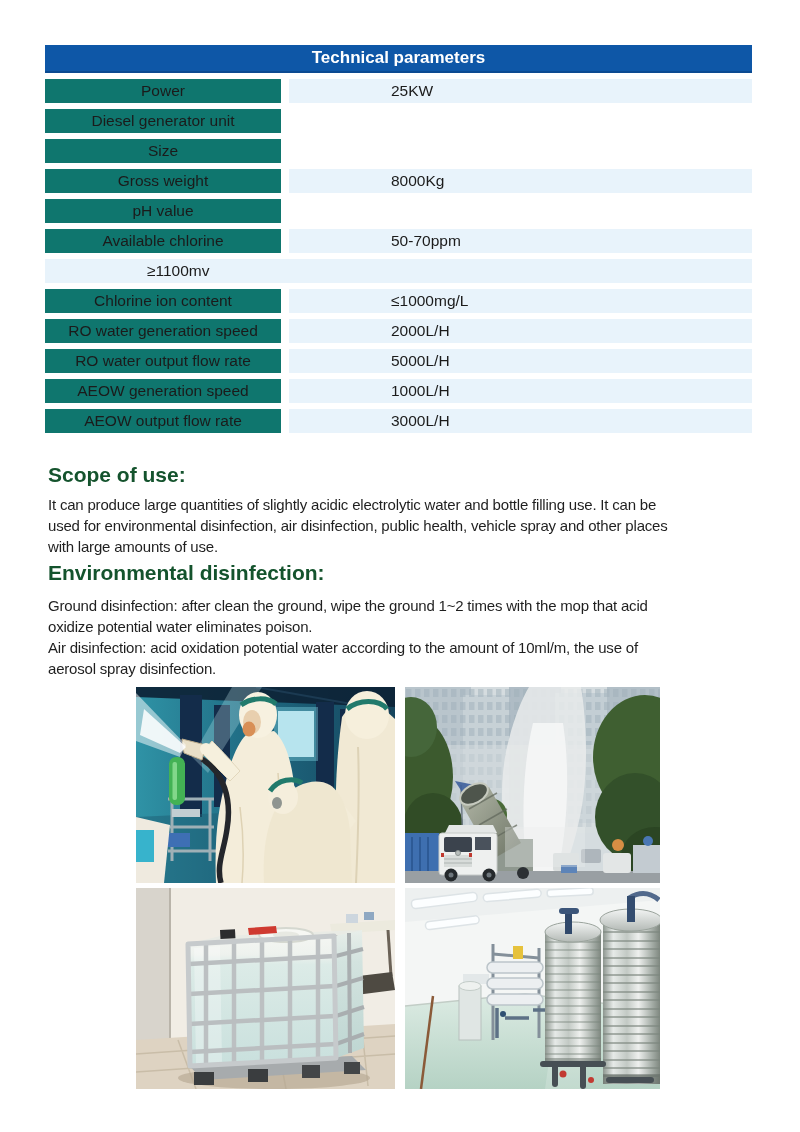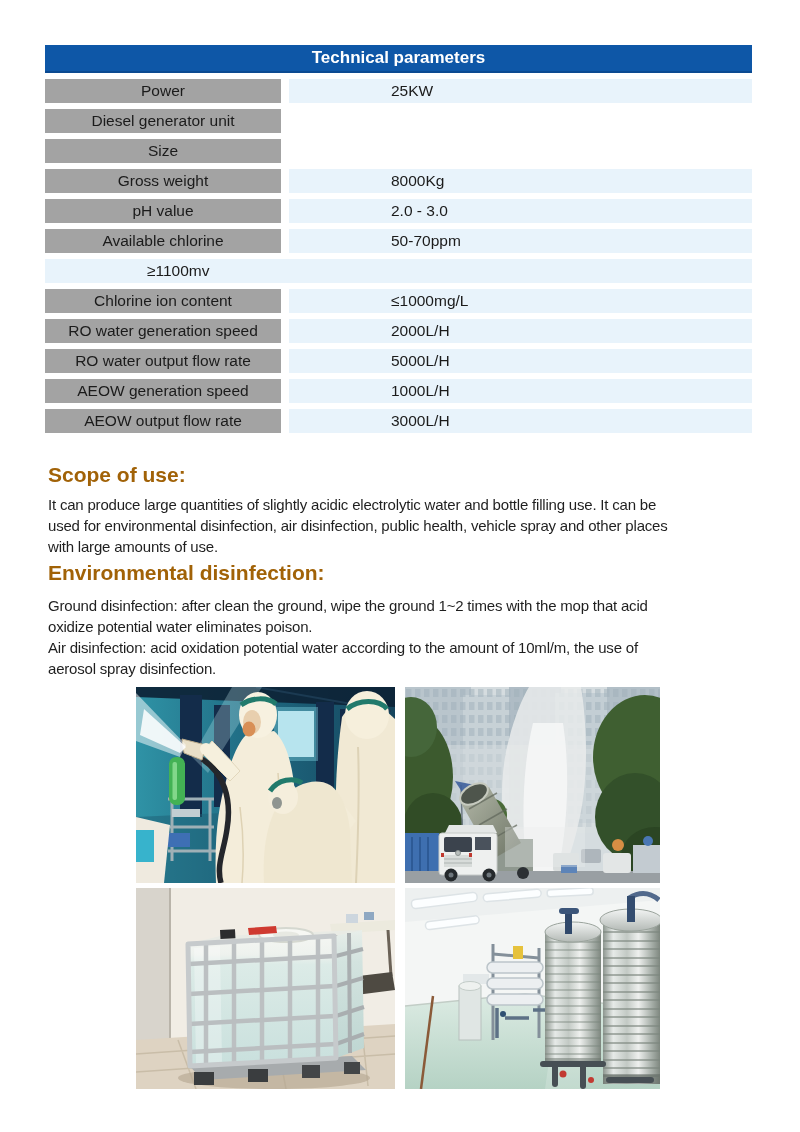--- a/index.html
+++ b/index.html
@@ -9,29 +9,29 @@
   }
   
   .spec-table { position:absolute; left:45px; top:45px; width:707px; }
   .thead {
     height:28px; line-height:26px; box-sizing:border-box;
     background:#0e57a7; border-bottom:2px solid #0b4a91;
     color:#ffffff; text-align:center; font-size:17px; font-weight:bold;
   }
   .trow { display:flex; margin-top:6px; }
   .tlabel {
-    width:236px; margin-right:8px; background:#a3a3a3; text-align:center;
+    width:236px; margin-right:8px; background:#0f766e; text-align:center;
   }
   .tvalue { flex:1; background:#e8f3fb; padding-left:102px; box-sizing:border-box; }
   .tlabel, .tvalue {
     height:24px; line-height:24px; font-size:15.5px; color:#1b1b1b;
   }
   
   .sec-h {
-    position:absolute; left:48px; color:#a16207; font-size:21px;
+    position:absolute; left:48px; color:#14532d; font-size:21px;
     font-weight:bold; line-height:24px;
   }
   .para {
     position:absolute; left:48px; width:744px; font-size:15px;
     line-height:21px; letter-spacing:-0.2px; color:#1f1f1f; white-space:pre-line;
   }
   #sec1-h { top:463px; }
   #sec1-p { top:494px; }
   #sec2-h { top:561px; }
   #sec2-p { top:595px; }
@@ -61,21 +61,20 @@
     </div>
     <div class="trow">
       <div class="tlabel">Size</div>
     </div>
     <div class="trow">
       <div class="tlabel">Gross weight</div>
       <div class="tvalue">8000Kg</div>
     </div>
     <div class="trow">
       <div class="tlabel">pH value</div>
-      <div class="tvalue">2.0 - 3.0</div>
     </div>
     <div class="trow">
       <div class="tlabel">Available chlorine</div>
       <div class="tvalue">50-70ppm</div>
     </div>
     <div class="trow">
       <div class="tvalue">≥1100mv</div>
     </div>
     <div class="trow">
       <div class="tlabel">Chlorine ion content</div>

